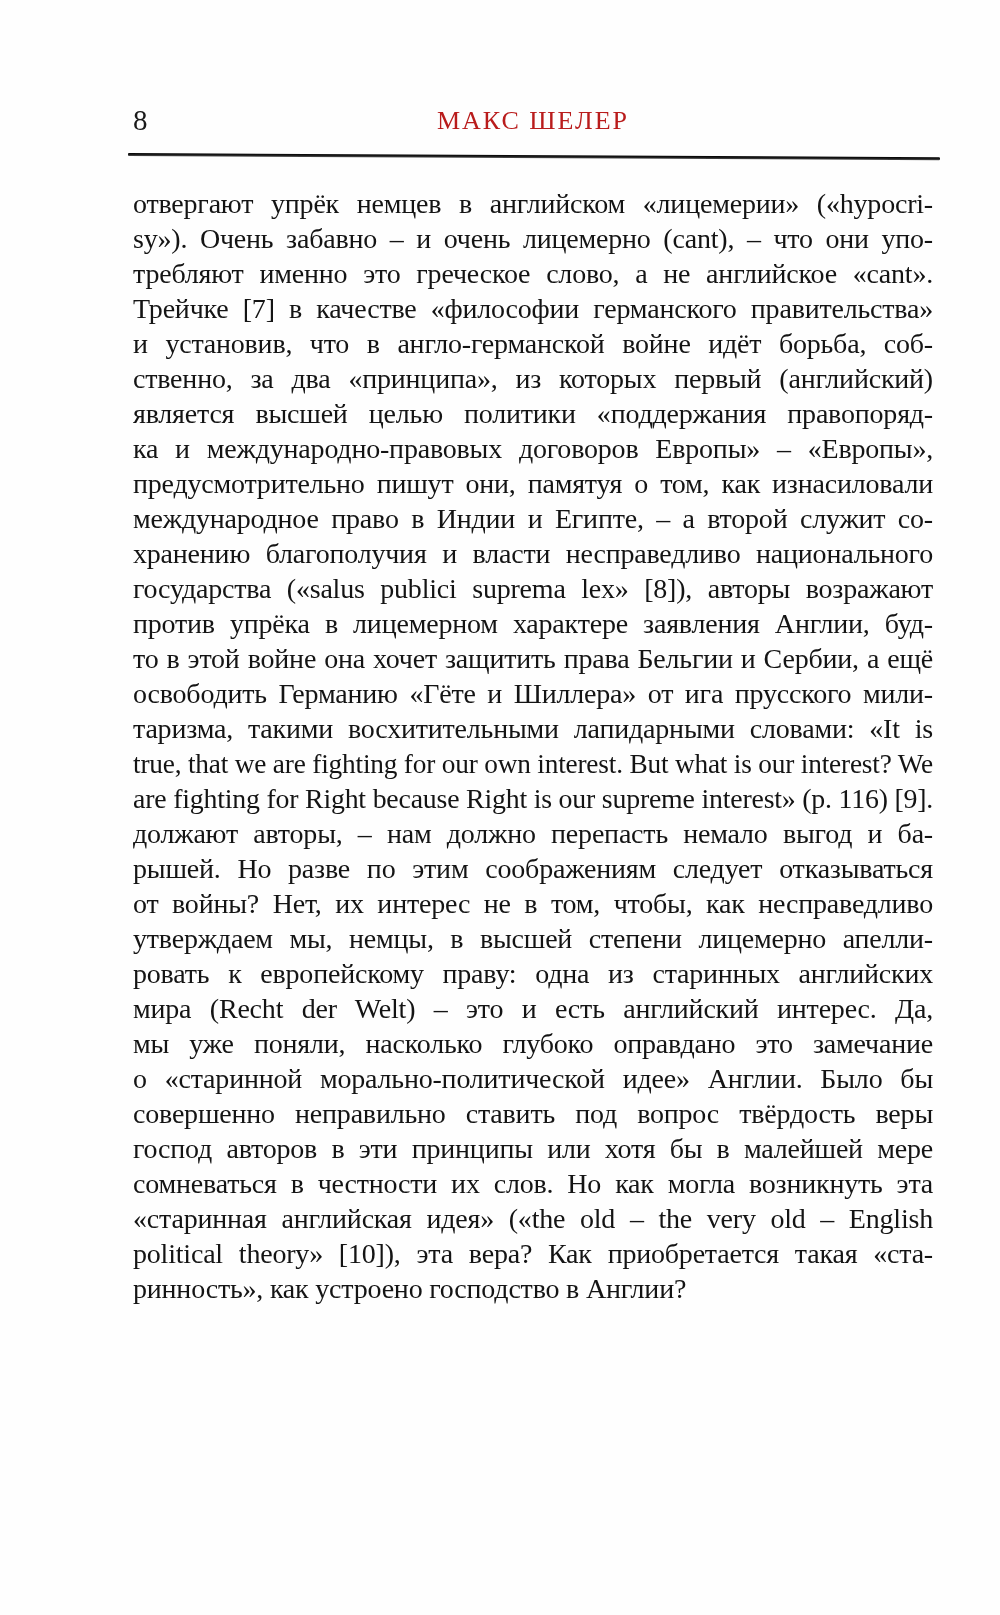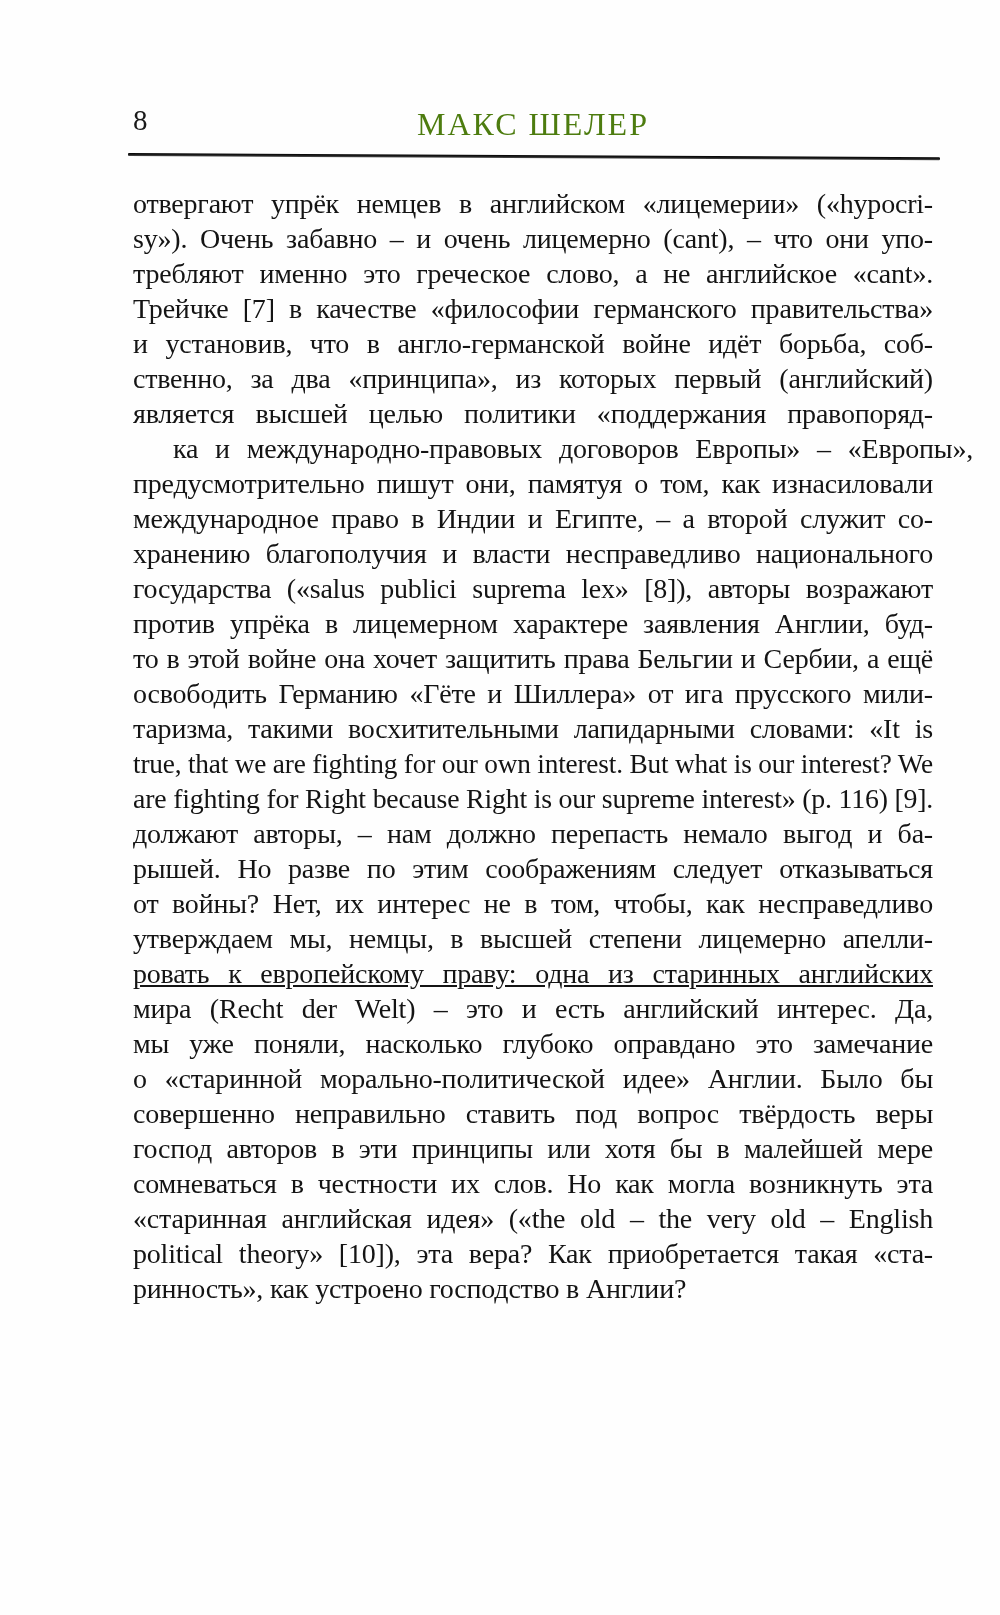--- a/index.html
+++ b/index.html
@@ -29,23 +29,23 @@
     top: 0;
     font-size: 29px;
     color: #1a1a1a;
   }
   .running-head {
     position: absolute;
     left: 0;
     right: 0;
     top: 2px;
     text-align: center;
-    font-size: 32px;
+    font-size: 26px;
     letter-spacing: 2px;
-    color: #4d7c0f;
+    color: #b91c1c;
   }
   .header-rule {
     position: absolute;
     left: 128px;
     top: 153px;
     width: 812px;
     height: 3px;
     background: linear-gradient(to bottom, #000 0%, #222 60%, #555 100%);
     transform: rotate(0.3deg);
     transform-origin: left center;
@@ -91,37 +91,37 @@
 
   <div class="text-block">
 
     <div class="line" style="white-space: normal;">отвергают упрёк немцев в английском «лицемерии» («hypocri-</div>
     <div class="line" style="white-space: normal;">sy»). Очень забавно – и очень лицемерно (cant), – что они упо-</div>
     <div class="line" style="white-space: normal;">требляют именно это греческое слово, а не английское «cant».</div>
     <div class="line" style="white-space: normal;">Трейчке [7] в качестве «философии германского правительства»</div>
     <div class="line" style="white-space: normal;">и установив, что в англо-германской войне идёт борьба, соб-</div>
     <div class="line" style="white-space: normal;">ственно, за два «принципа», из которых первый (английский)</div>
     <div class="line" style="white-space: normal;">является высшей целью политики «поддержания правопоряд-</div>
-    <div class="line" style="white-space: normal; margin-left: 40px;">ка и международно-правовых договоров Европы» – «Европы»,</div>
+    <div class="line" style="white-space: normal;">ка и международно-правовых договоров Европы» – «Европы»,</div>
     <div class="line" style="white-space: normal;">предусмотрительно пишут они, памятуя о том, как изнасиловали</div>
     <div class="line" style="white-space: normal;">международное право в Индии и Египте, – а второй служит со-</div>
     <div class="line" style="white-space: normal;">хранению благополучия и власти несправедливо национального</div>
     <div class="line" style="white-space: normal;">государства («salus publici suprema lex» [8]), авторы возражают</div>
     <div class="line" style="white-space: normal;">против упрёка в лицемерном характере заявления Англии, буд-</div>
     <div class="line" style="white-space: normal;">то в этой войне она хочет защитить права Бельгии и Сербии, а ещё</div>
     <div class="line" style="white-space: normal;">освободить Германию «Гёте и Шиллера» от ига прусского мили-</div>
     <div class="line" style="white-space: normal;">таризма, такими восхитительными лапидарными словами: «It is</div>
     <div class="line" style="transform-origin: 0px 50%; transform: scaleX(0.9756); text-align-last: left;">true, that we are fighting for our own interest. But what is our interest? We</div>
     <div class="line par-last" style="transform-origin: 0px 50%; transform: scaleX(0.9938); text-align-last: left;">are fighting for Right because Right is our supreme interest» (p. 116) [9].</div>
 
     <div class="line" style="white-space: normal;">должают авторы, – нам должно перепасть немало выгод и ба-</div>
     <div class="line" style="white-space: normal;">рышей. Но разве по этим соображениям следует отказываться</div>
     <div class="line" style="white-space: normal;">от войны? Нет, их интерес не в том, чтобы, как несправедливо</div>
     <div class="line" style="white-space: normal;">утверждаем мы, немцы, в высшей степени лицемерно апелли-</div>
-    <div class="line" style="white-space: normal; text-decoration: underline;">ровать к европейскому праву: одна из старинных английских</div>
+    <div class="line" style="white-space: normal;">ровать к европейскому праву: одна из старинных английских</div>
     <div class="line" style="white-space: normal;">мира (Recht der Welt) – это и есть английский интерес. Да,</div>
     <div class="line" style="white-space: normal;">мы уже поняли, насколько глубоко оправдано это замечание</div>
     <div class="line" style="white-space: normal;">о «старинной морально-политической идее» Англии. Было бы</div>
     <div class="line" style="white-space: normal;">совершенно неправильно ставить под вопрос твёрдость веры</div>
     <div class="line" style="white-space: normal;">господ авторов в эти принципы или хотя бы в малейшей мере</div>
     <div class="line" style="white-space: normal;">сомневаться в честности их слов. Но как могла возникнуть эта</div>
     <div class="line" style="white-space: normal;">«старинная английская идея» («the old – the very old – English</div>
     <div class="line" style="white-space: normal;">political theory» [10]), эта вера? Как приобретается такая «ста-</div>
     <div class="line par-last">ринность», как устроено господство в Англии?</div>
   </div>

